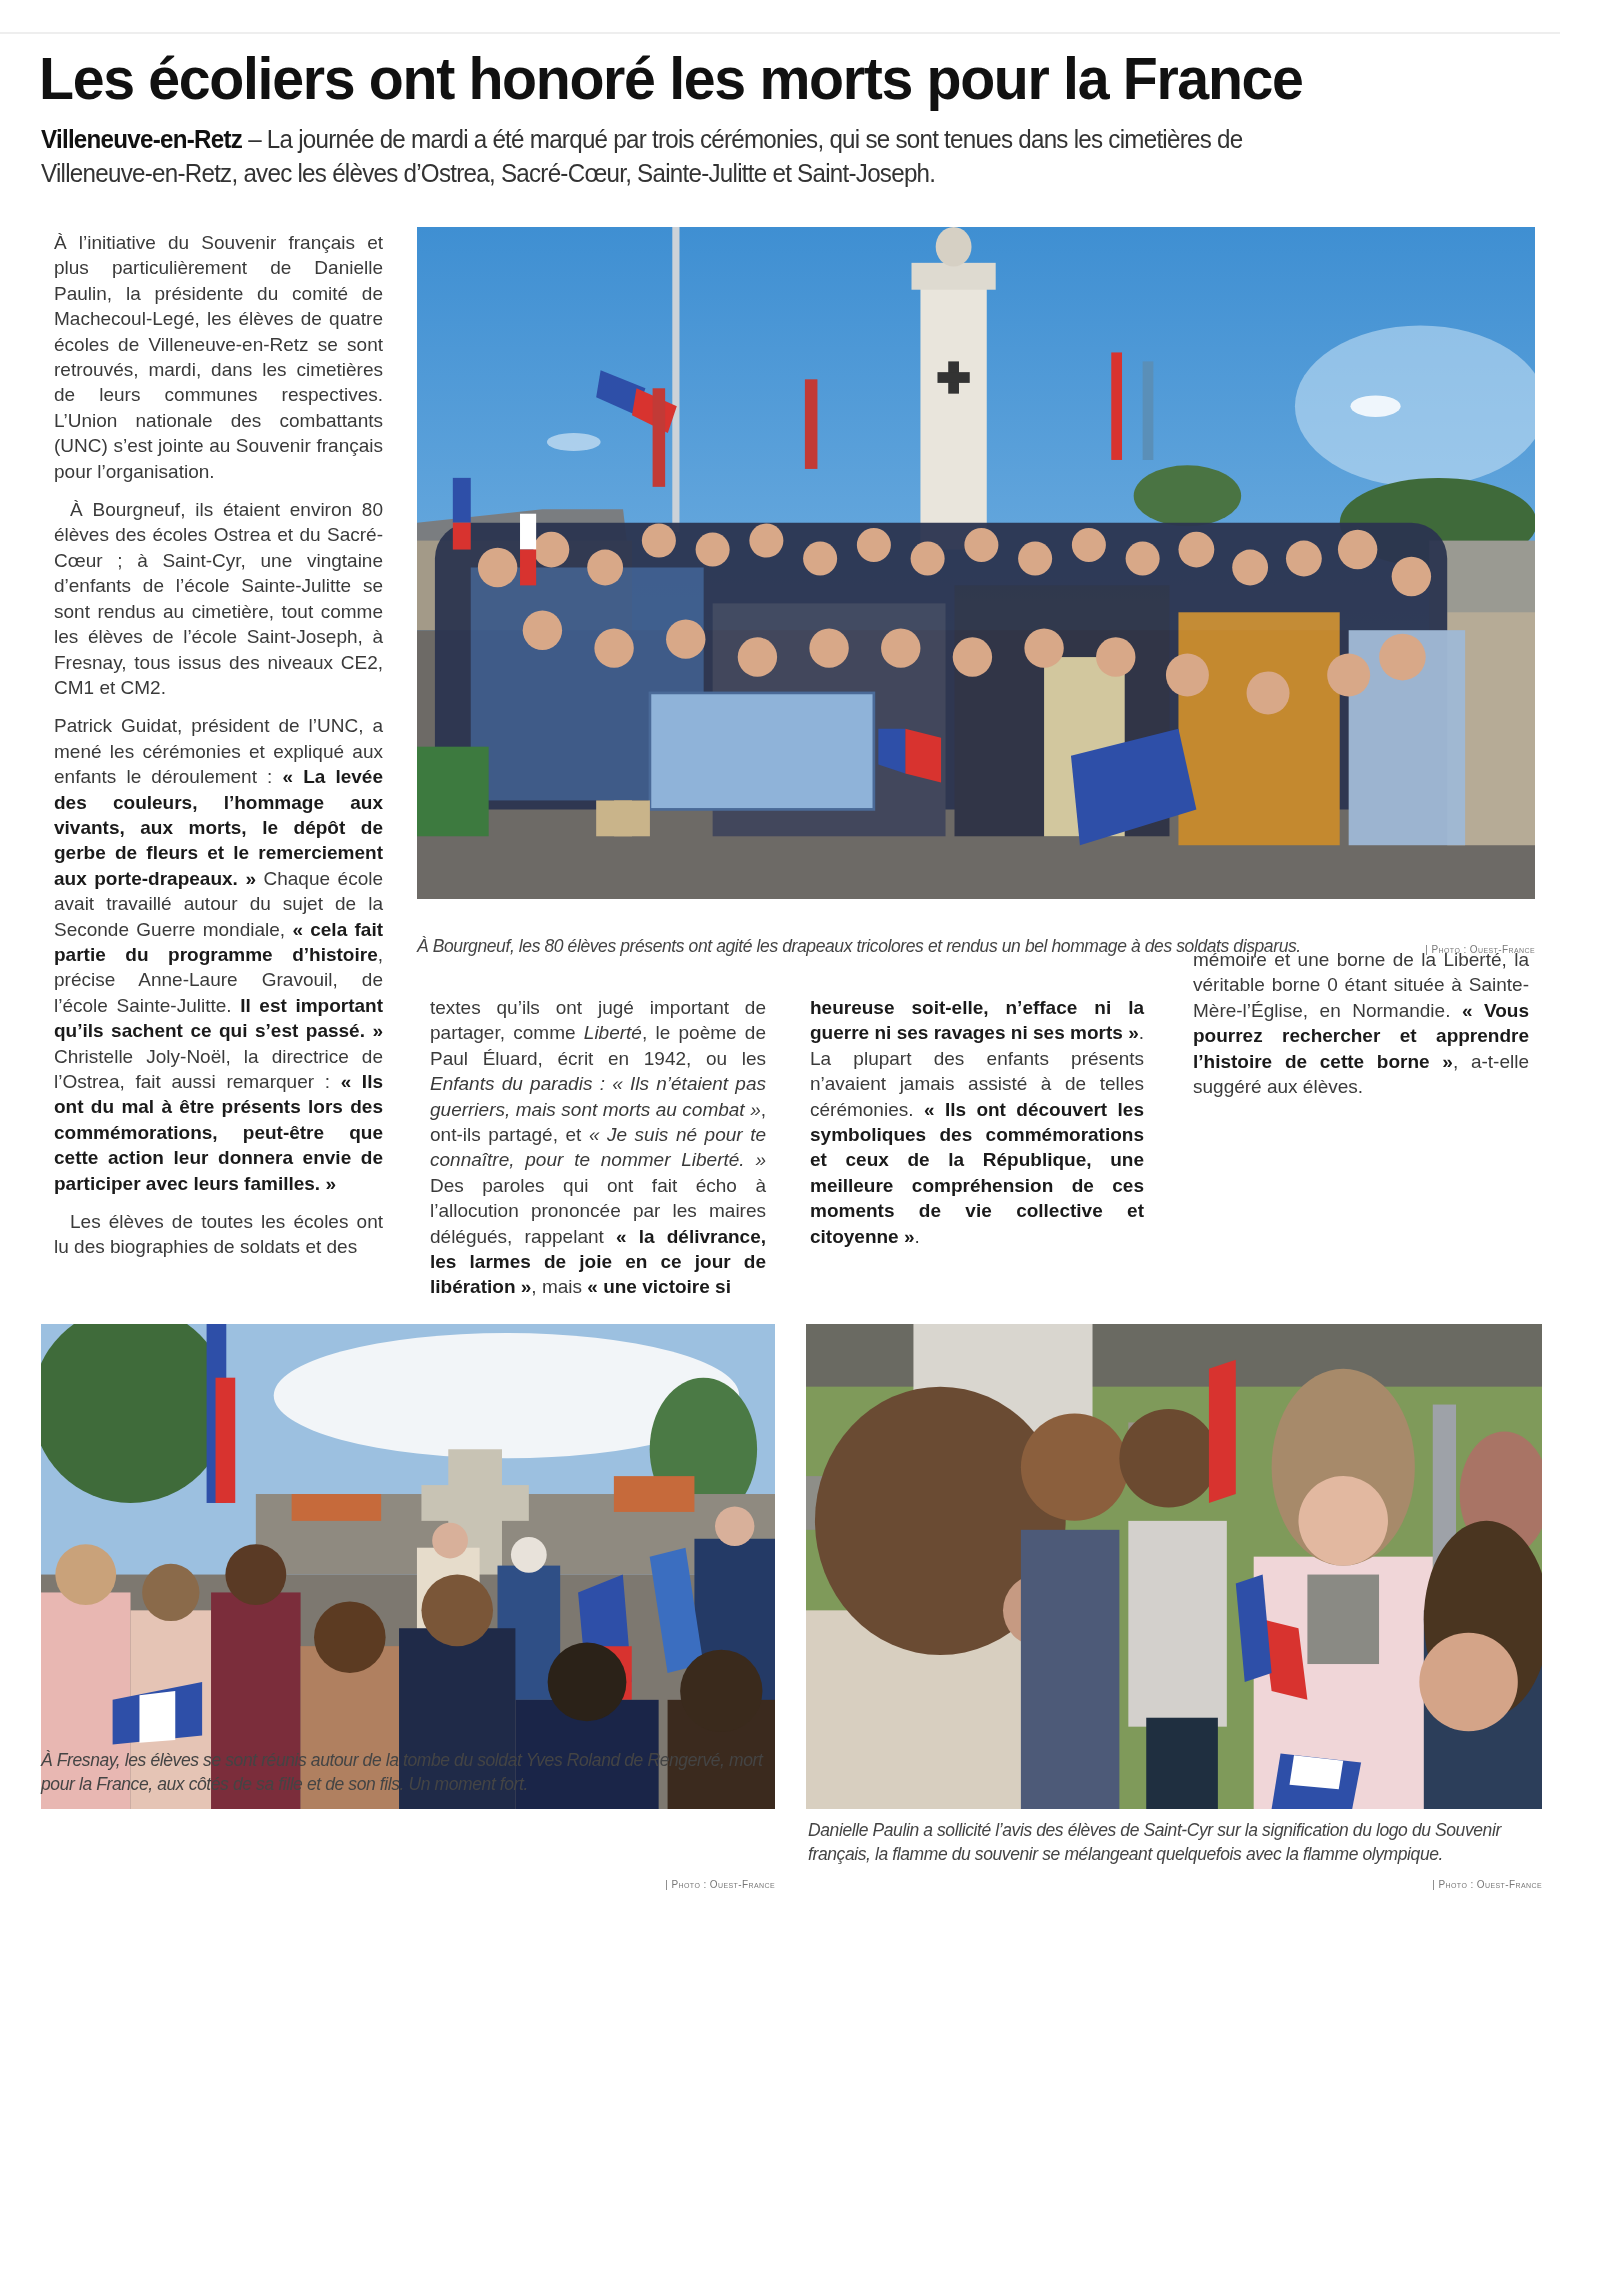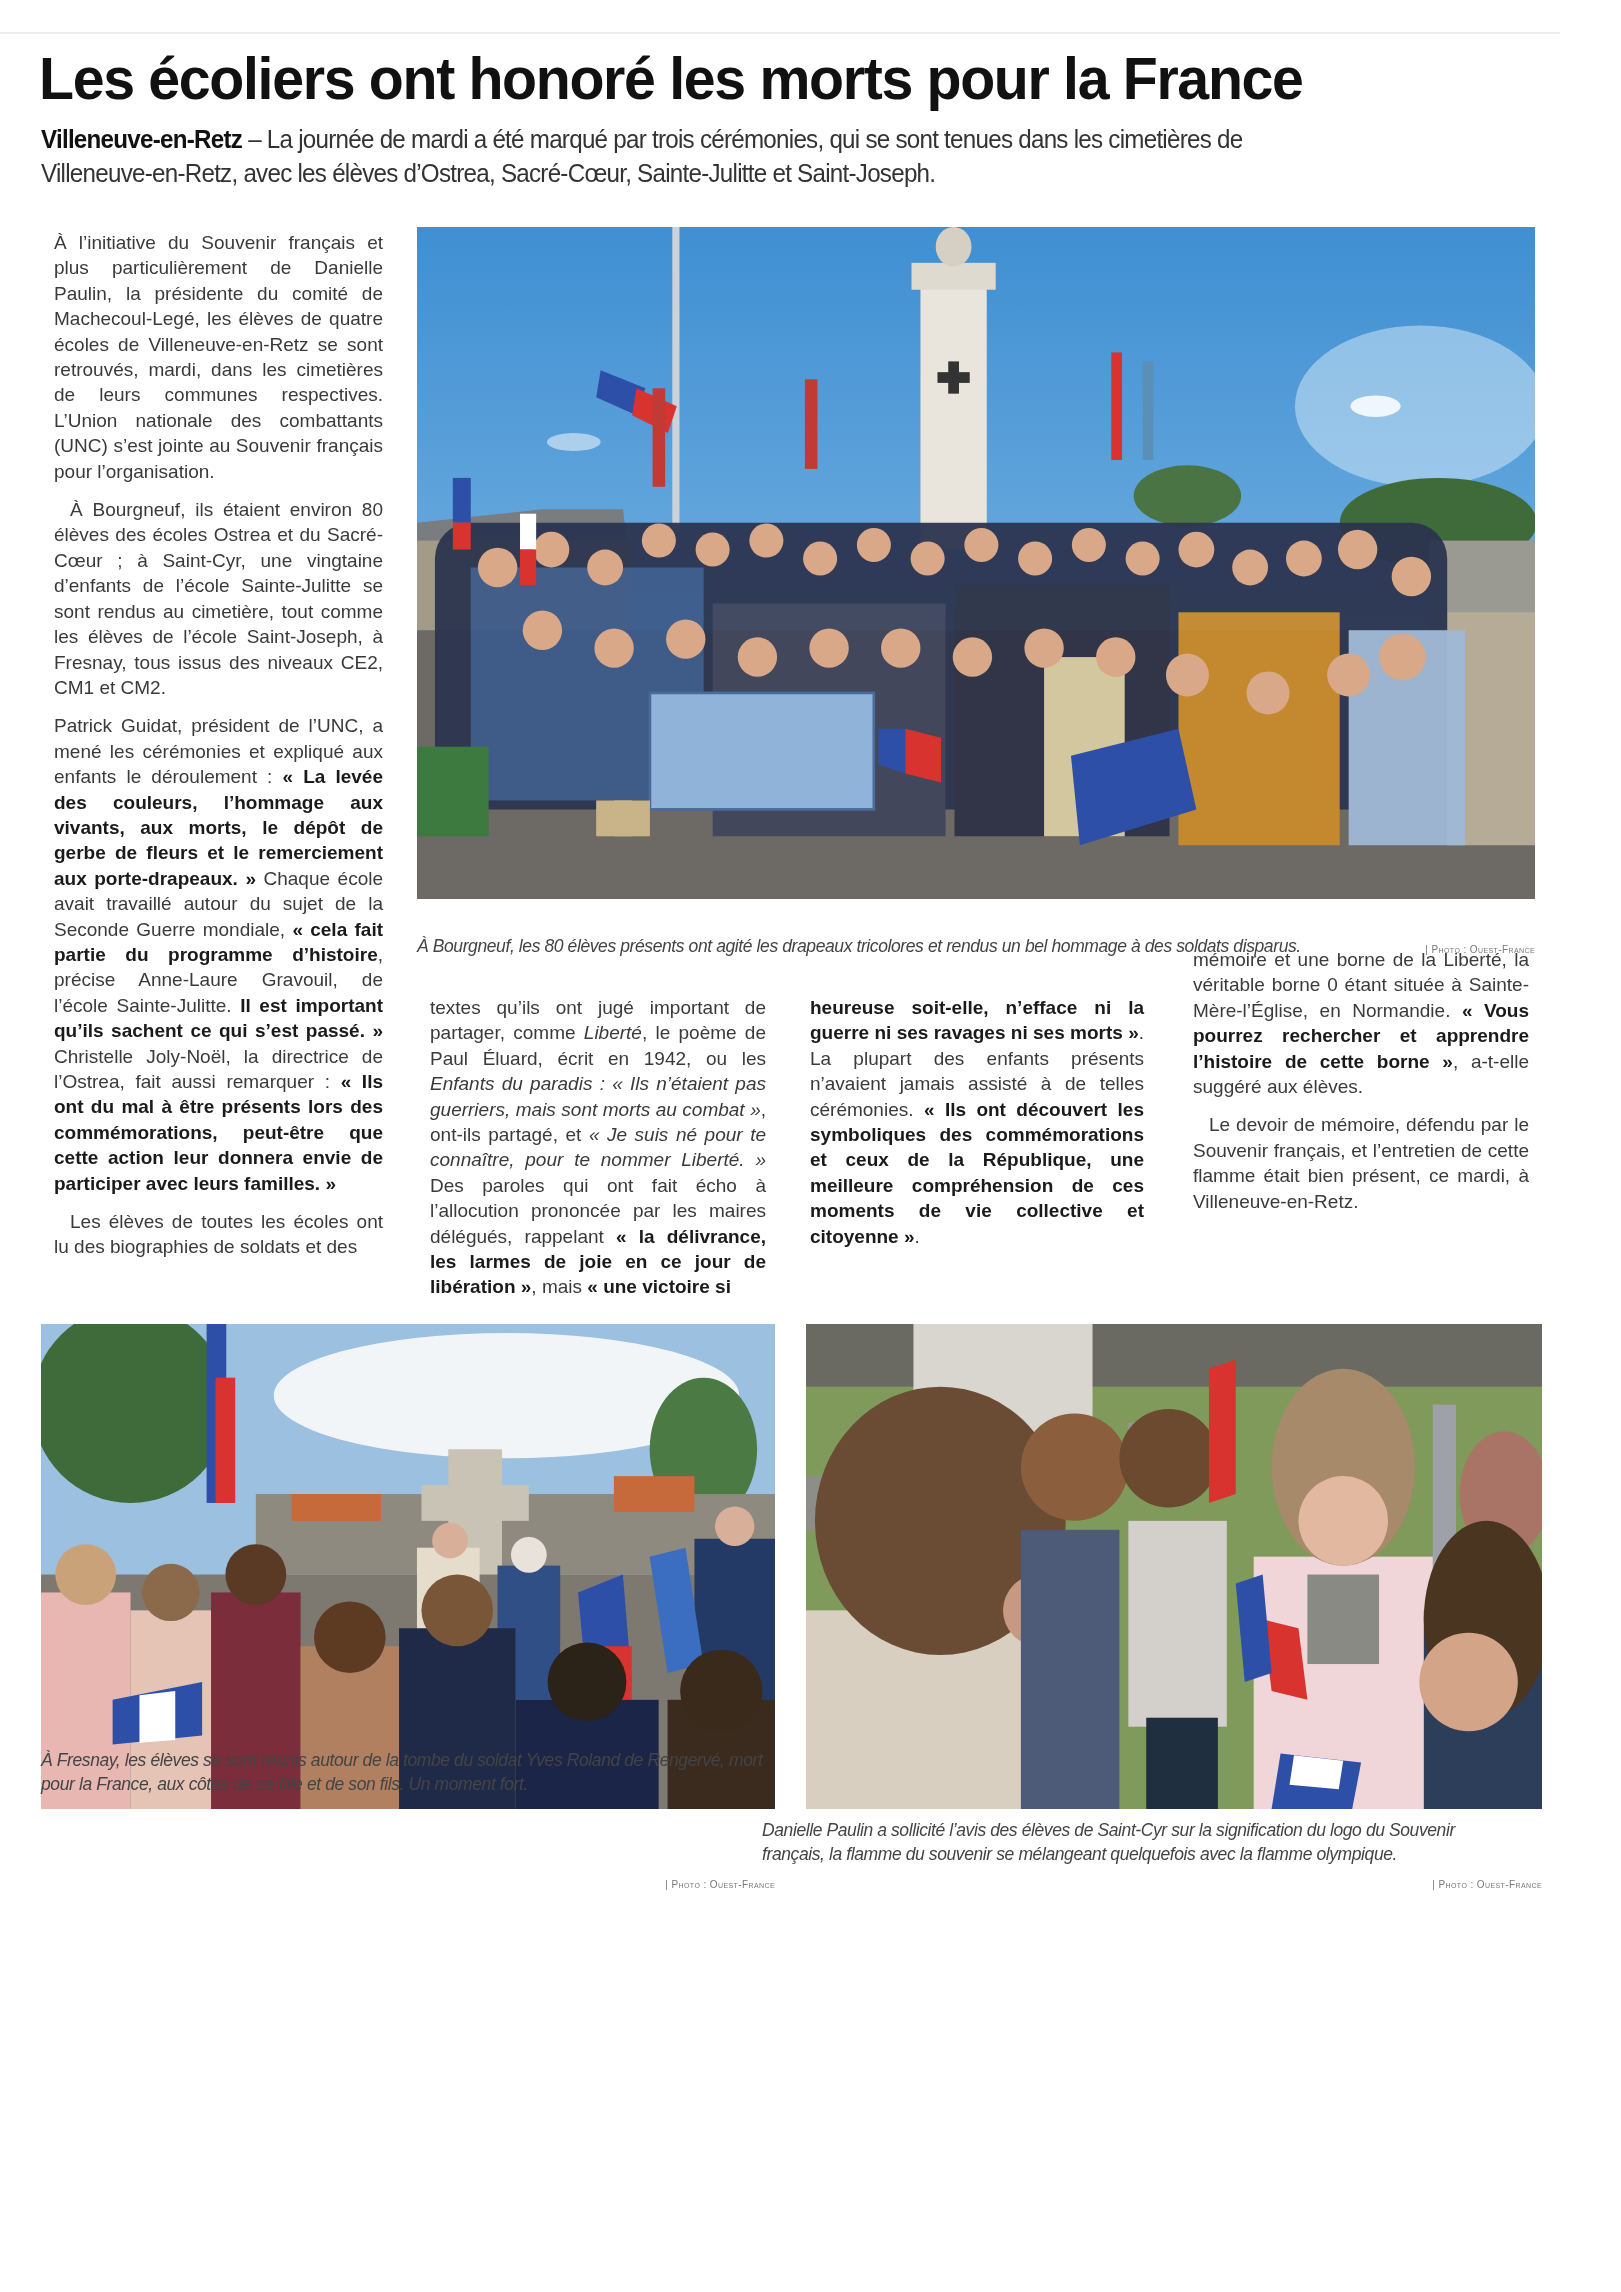--- a/index.html
+++ b/index.html
@@ -27,21 +27,21 @@
                 line-height: 27px; color: #222; text-align: left; }
   .photo { position: absolute; overflow: hidden; }
   .photo svg { display: block; width: 100%; height: 100%; }
   .photo-main { left: 417px; top: 227px; width: 1118px; height: 672px; }
   .photo-left { left: 41px; top: 1324px; width: 734px; height: 485px; }
   .photo-right { left: 806px; top: 1324px; width: 736px; height: 485px; }
   .caption { position: absolute; font-style: italic; font-size: 17.5px; line-height: 24px; color: #444;
              letter-spacing: -0.4px; margin: 0; }
   .cap-main { left: 417px; top: 906px; width: 1128px; white-space: nowrap; margin-top: 28px; }
   .cap-left { left: 41px; top: 1748px; width: 743px; }
-  .cap-right { left: 762px; top: 1818px; width: 743px; }
+  .cap-right { left: 808px; top: 1818px; width: 743px; }
   .credit { position: absolute; font-size: 10px; color: #777; letter-spacing: 0.4px; font-variant: small-caps;
             text-align: right; white-space: nowrap; }
   .credit-main { left: 1343px; top: 944px; width: 192px; }
   .credit-left { left: 537px; top: 1879px; width: 238px; }
   .credit-right { left: 1304px; top: 1879px; width: 238px; }
 </style>
 </head>
 <body>
 
 <div class="rule-top"></div>
@@ -162,21 +162,20 @@
 <div class="col col2">
   <p><span>textes qu’ils ont jugé important de partager, comme </span><i>Liberté</i><span>, le poème de Paul Éluard, écrit en 1942, ou les </span><i>Enfants du paradis : « Ils n’étaient pas guerriers, mais sont morts au combat »</i><span>, ont-ils partagé, et </span><i>« Je suis né pour te connaître, pour te nommer Liberté. »</i><span> Des paroles qui ont fait écho à l’allocution prononcée par les maires délégués, rappelant </span><b>« la délivrance, les larmes de joie en ce jour de libération »</b><span>, mais </span><b>« une victoire si</b></p>
 </div>
 
 <div class="col col3">
   <p><b>heureuse soit-elle, n’efface ni la guerre ni ses ravages ni ses morts »</b><span>. La plupart des enfants présents n’avaient jamais assisté à de telles cérémonies. </span><b>« Ils ont découvert les symboliques des commémorations et ceux de la République, une meilleure compréhension de ces moments de vie collective et citoyenne »</b><span>.</span></p>
 </div>
 
 <div class="col col4">
   <p><span>mémoire et une borne de la Liberté, la véritable borne 0 étant située à Sainte-Mère-l’Église, en Normandie. </span><b>« Vous pourrez rechercher et apprendre l’histoire de cette borne »</b><span>, a-t-elle suggéré aux élèves.</span></p>
-  <p class="indent">Le devoir de mémoire, défendu par le Souvenir français, et l’entretien de cette flamme était bien présent, ce mardi, à Villeneuve-en-Retz.</p>
 </div>
 
 <div class="photo photo-left">
   <svg viewBox="0 0 820 542" preserveAspectRatio="none">
     <rect width="820" height="542" fill="#9cc0e0"></rect>
     <ellipse cx="520" cy="80" rx="260" ry="70" fill="#f2f5f8"></ellipse>
     <ellipse cx="100" cy="90" rx="110" ry="110" fill="#3f6b3a"></ellipse>
     <ellipse cx="740" cy="140" rx="60" ry="80" fill="#4b7a45"></ellipse>
     <rect x="240" y="190" width="580" height="90" fill="#8f8a80"></rect>
     <rect x="280" y="190" width="100" height="30" fill="#c66a3b"></rect>

